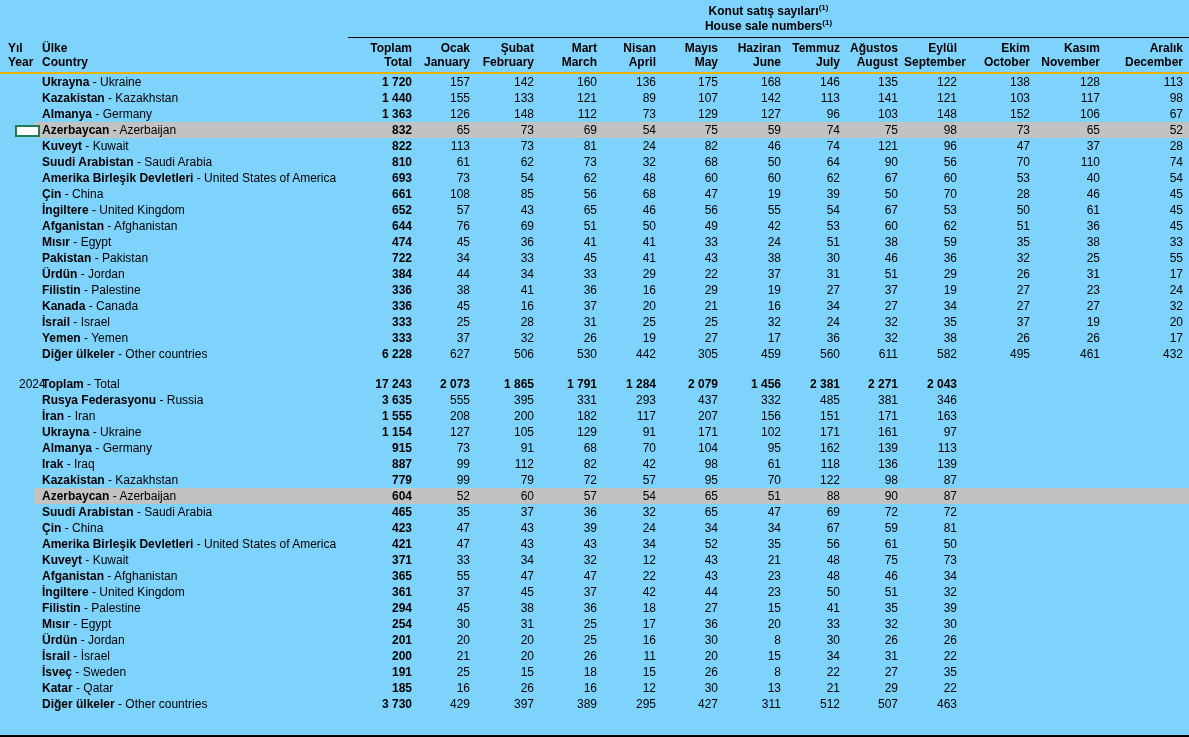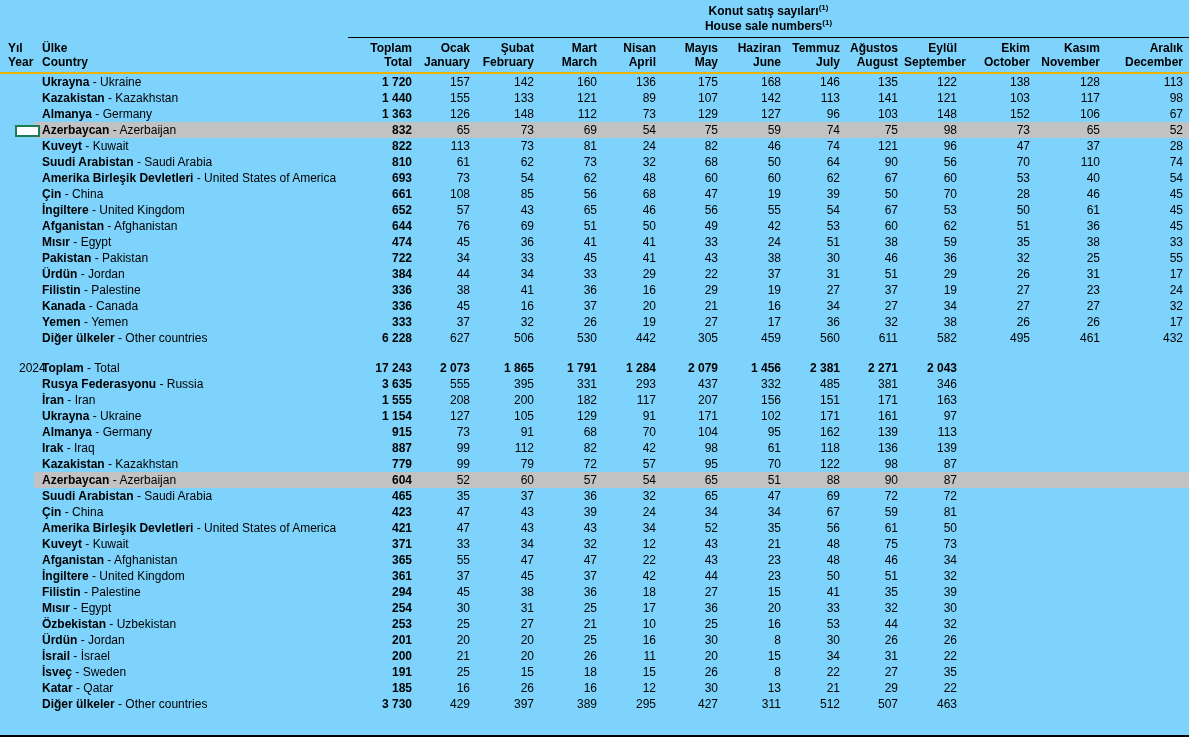--- a/index.html
+++ b/index.html
@@ -390,20 +390,37 @@
           <td class="num-cell">16</td>
           <td class="num-cell">34</td>
           <td class="num-cell">27</td>
           <td class="num-cell">34</td>
           <td class="num-cell">27</td>
           <td class="num-cell">27</td>
           <td class="num-cell">32</td>
         </tr>
         <tr>
           <td class="year-cell"></td>
+          <td class="country-cell"><b>İsrail</b> - Israel</td>
+          <td class="num-cell bold">333</td>
+          <td class="num-cell">25</td>
+          <td class="num-cell">28</td>
+          <td class="num-cell">31</td>
+          <td class="num-cell">25</td>
+          <td class="num-cell">25</td>
+          <td class="num-cell">32</td>
+          <td class="num-cell">24</td>
+          <td class="num-cell">32</td>
+          <td class="num-cell">35</td>
+          <td class="num-cell">37</td>
+          <td class="num-cell">19</td>
+          <td class="num-cell">20</td>
+        </tr>
+        <tr>
+          <td class="year-cell"></td>
           <td class="country-cell"><b>Yemen</b> - Yemen</td>
           <td class="num-cell bold">333</td>
           <td class="num-cell">37</td>
           <td class="num-cell">32</td>
           <td class="num-cell">26</td>
           <td class="num-cell">19</td>
           <td class="num-cell">27</td>
           <td class="num-cell">17</td>
           <td class="num-cell">36</td>
           <td class="num-cell">32</td>
@@ -699,37 +716,20 @@
           <td class="num-cell">20</td>
           <td class="num-cell">33</td>
           <td class="num-cell">32</td>
           <td class="num-cell">30</td>
           <td class="num-cell"></td>
           <td class="num-cell"></td>
           <td class="num-cell"></td>
         </tr>
         <tr>
           <td class="year-cell"></td>
-          <td class="country-cell"><b>Özbekistan</b> - Uzbekistan</td>
-          <td class="num-cell bold">253</td>
-          <td class="num-cell">25</td>
-          <td class="num-cell">27</td>
-          <td class="num-cell">21</td>
-          <td class="num-cell">10</td>
-          <td class="num-cell">25</td>
-          <td class="num-cell">16</td>
-          <td class="num-cell">53</td>
-          <td class="num-cell">44</td>
-          <td class="num-cell">32</td>
-          <td class="num-cell"></td>
-          <td class="num-cell"></td>
-          <td class="num-cell"></td>
-        </tr>
-        <tr>
-          <td class="year-cell"></td>
           <td class="country-cell"><b>Ürdün</b> - Jordan</td>
           <td class="num-cell bold">201</td>
           <td class="num-cell">20</td>
           <td class="num-cell">20</td>
           <td class="num-cell">25</td>
           <td class="num-cell">16</td>
           <td class="num-cell">30</td>
           <td class="num-cell">8</td>
           <td class="num-cell">30</td>
           <td class="num-cell">26</td>

